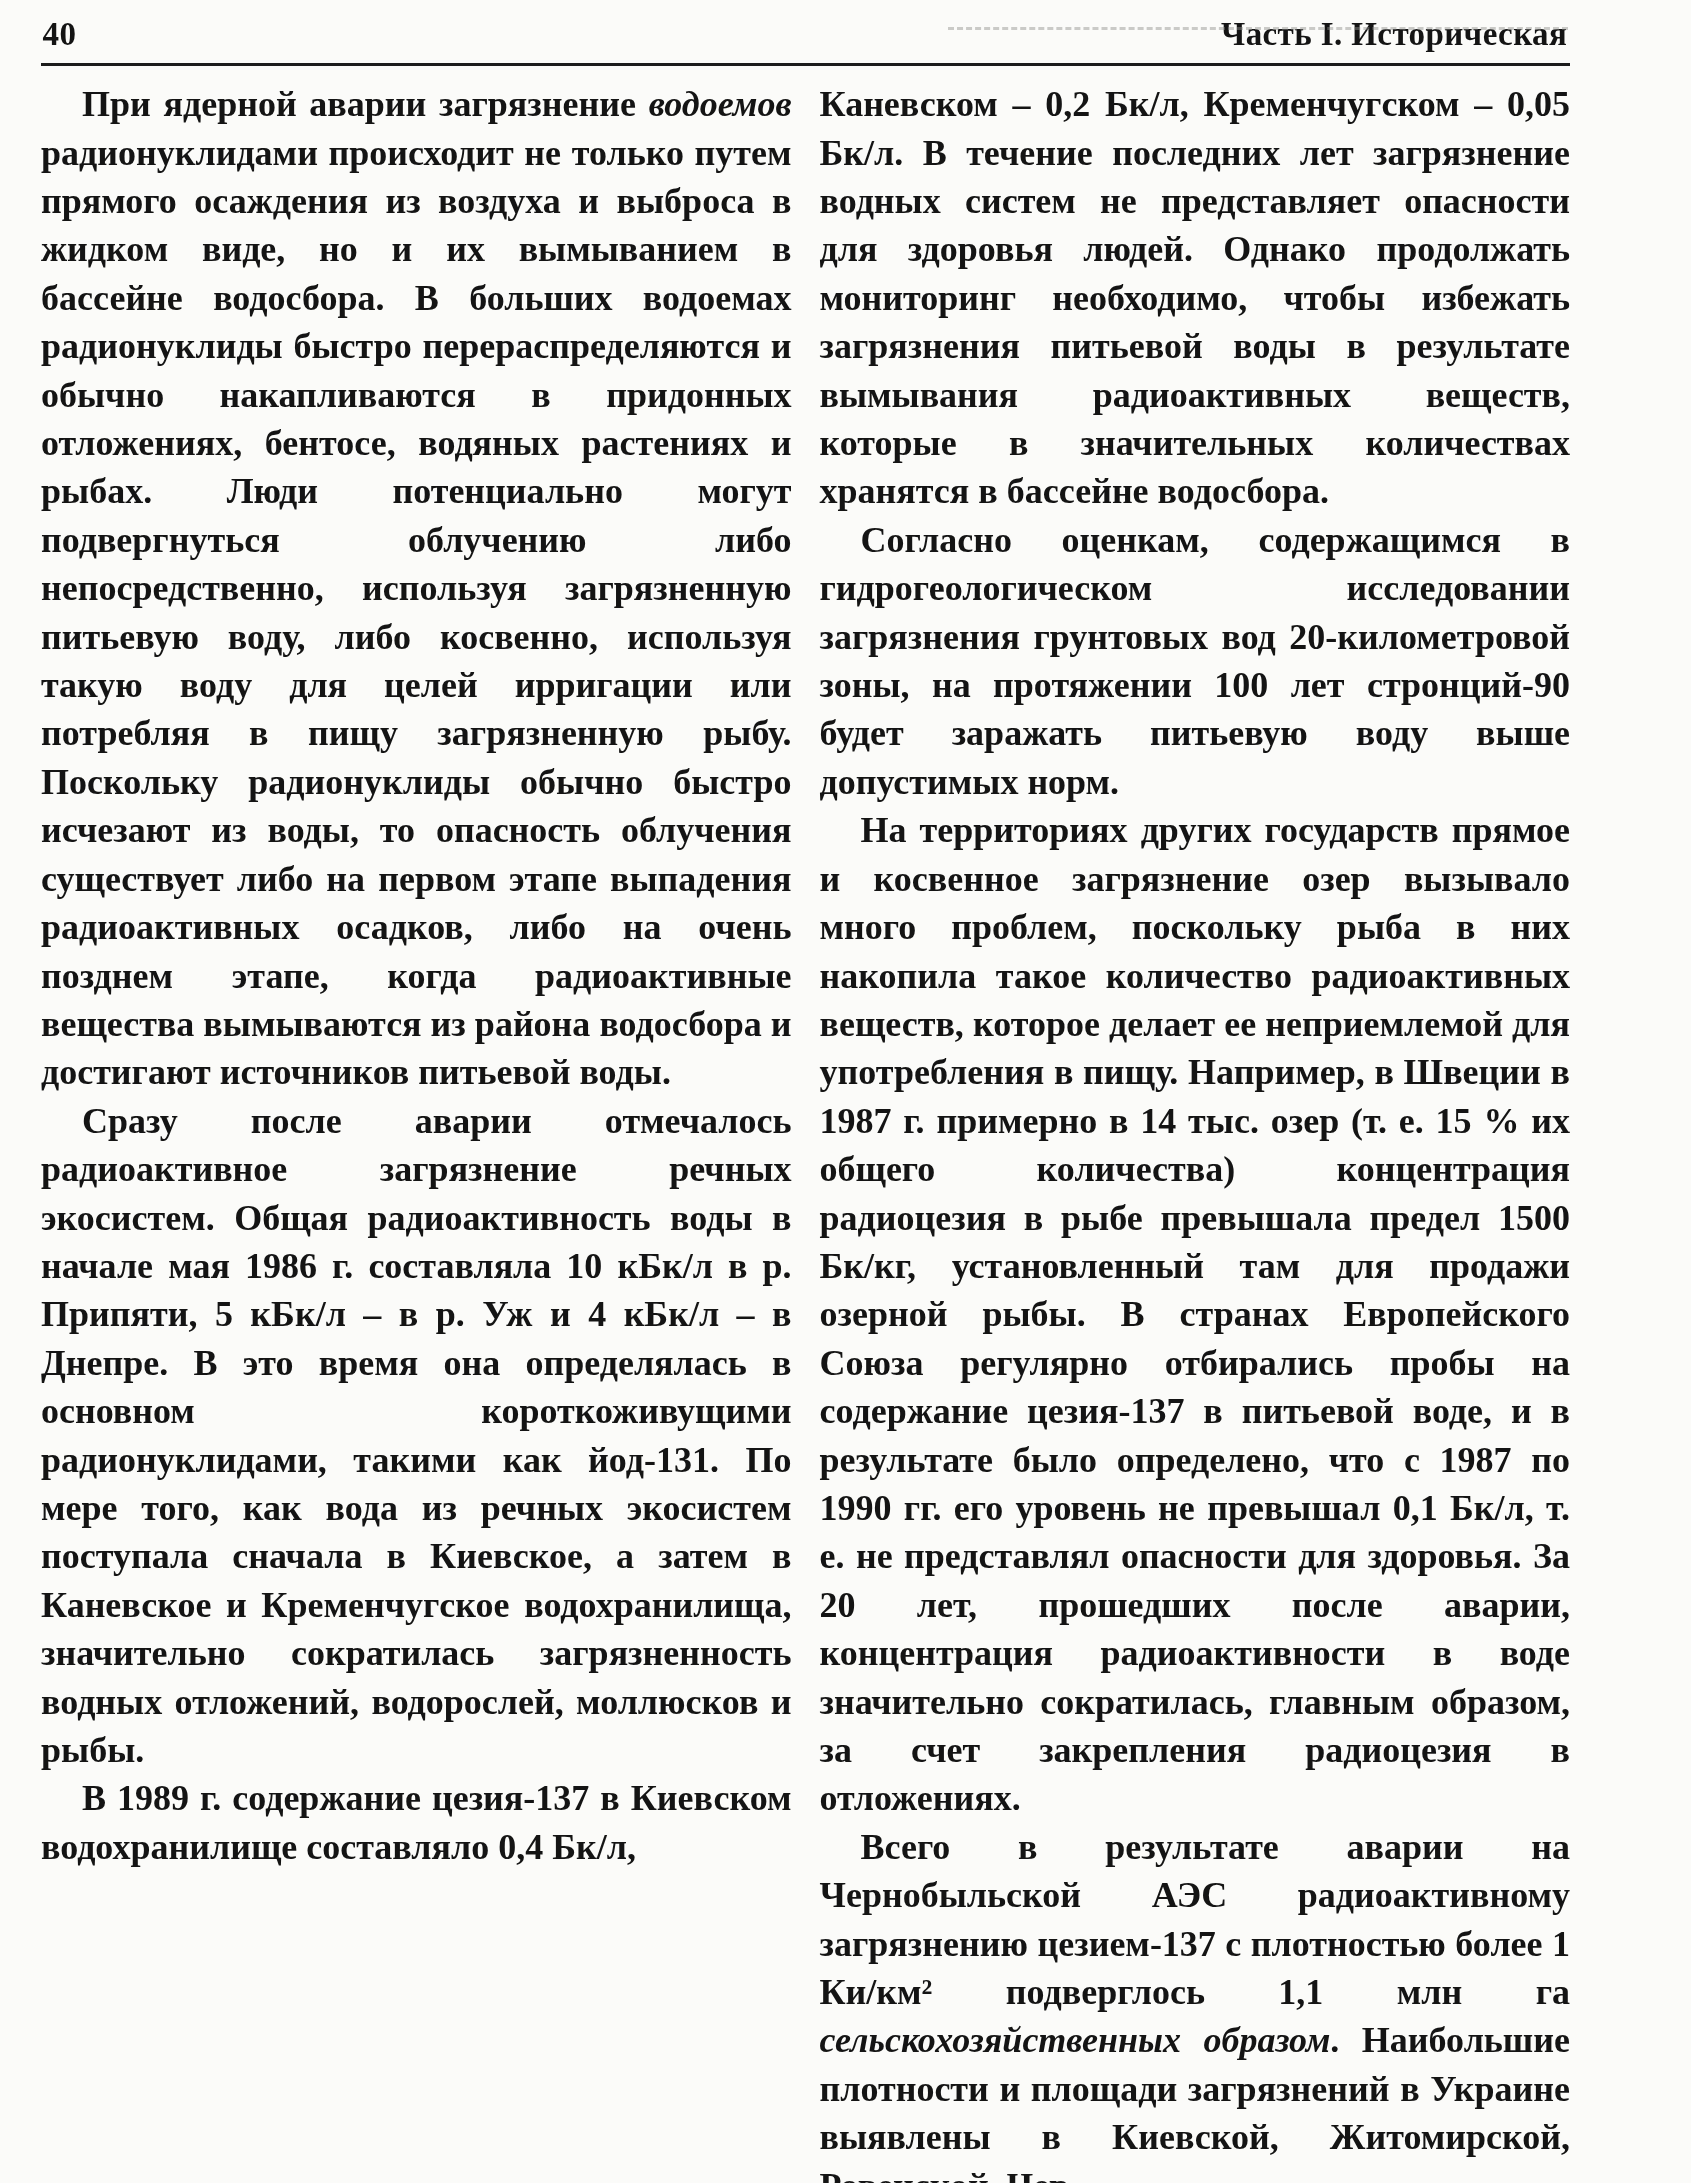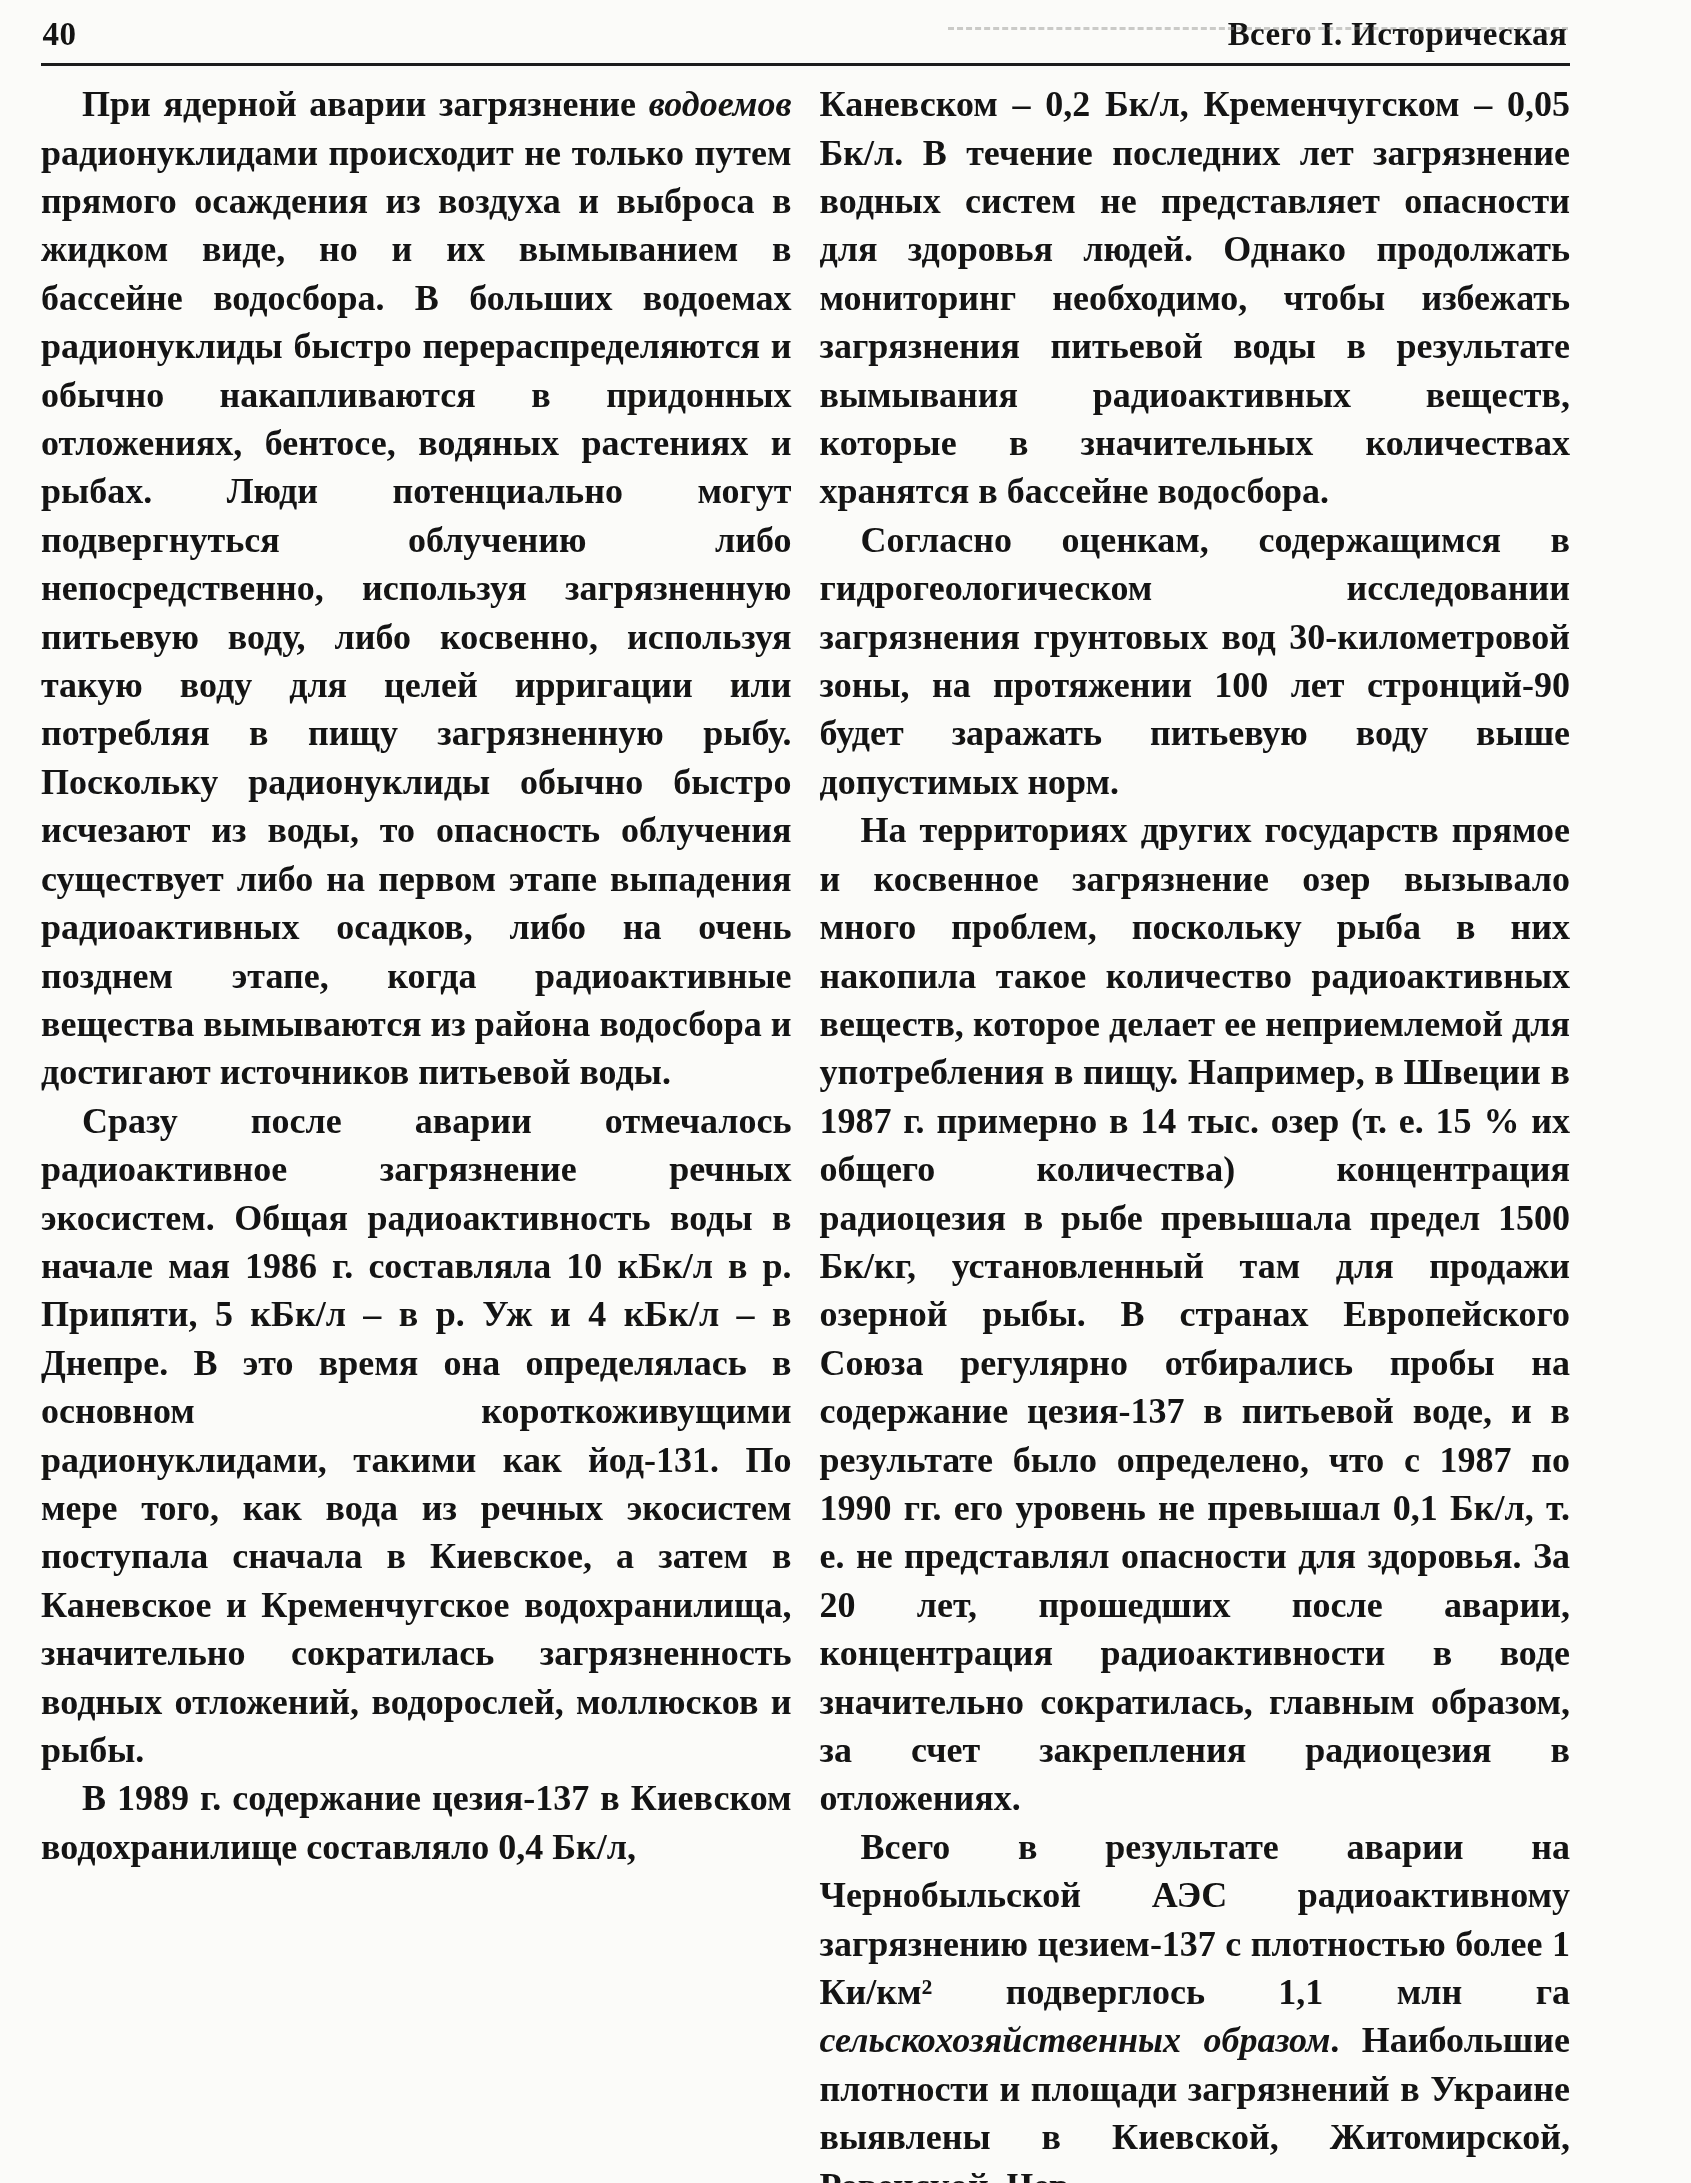--- a/index.html
+++ b/index.html
@@ -63,33 +63,33 @@
 </style>
 </head>
 <body>
 
 <div class="page">
 
   <div class="scan-artifact"></div>
 
   <header class="header">
     <span class="page-number">40</span>
-    <span class="section-title">Всего I. Историческая</span>
+    <span class="section-title">Часть I. Историческая</span>
   </header>
 
   <hr class="header-rule">
 
   <main class="columns">
     <div class="col" id="col-left">
         <p class="para indent"><span class="">При ядерной аварии загрязнение </span><span class="it">водоемов</span><span class=""> радионуклидами происходит не только путем прямого осаждения из воздуха и выброса в жидком виде, но и их вымыванием в бассейне водосбора. В больших водоемах радионуклиды быстро перераспределяются и обычно накапливаются в придонных отложениях, бентосе, водяных растениях и рыбах. Люди потенциально могут подвергнуться облучению либо непосредственно, используя загрязненную питьевую воду, либо косвенно, используя такую воду для целей ирригации или потребляя в пищу загрязненную рыбу. Поскольку радионуклиды обычно быстро исчезают из воды, то опасность облучения существует либо на первом этапе выпадения радиоактивных осадков, либо на очень позднем этапе, когда радиоактивные вещества вымываются из района водосбора и достигают источников питьевой воды.</span></p>
         <p class="para indent"><span class="">Сразу после аварии отмечалось радиоактивное загрязнение речных экосистем. Общая радиоактивность воды в начале мая 1986 г. составляла 10 кБк/л в р. Припяти, 5 кБк/л – в р. Уж и 4 кБк/л – в Днепре. В это время она определялась в основном короткоживущими радионуклидами, такими как йод-131. По мере того, как вода из речных экосистем поступала сначала в Киевское, а затем в Каневское и Кременчугское водохранилища, значительно сократилась загрязненность водных отложений, водорослей, моллюсков и рыбы.</span></p>
         <p class="para indent"><span class="">В 1989 г. содержание цезия-137 в Киевском водохранилище составляло 0,4 Бк/л,</span></p>
       </div>
     <div class="col" id="col-right">
         <p class="para"><span class="">Каневском – 0,2 Бк/л, Кременчугском – 0,05 Бк/л. В течение последних лет загрязнение водных систем не представляет опасности для здоровья людей. Однако продолжать мониторинг необходимо, чтобы избежать загрязнения питьевой воды в результате вымывания радиоактивных веществ, которые в значительных количествах хранятся в бассейне водосбора.</span></p>
-        <p class="para indent"><span class="">Согласно оценкам, содержащимся в гидрогеологическом исследовании загрязнения грунтовых вод 30-километровой зоны, на протяжении 100 лет стронций-90 будет заражать питьевую воду выше допустимых норм.</span></p>
+        <p class="para indent"><span class="">Согласно оценкам, содержащимся в гидрогеологическом исследовании загрязнения грунтовых вод 20-километровой зоны, на протяжении 100 лет стронций-90 будет заражать питьевую воду выше допустимых норм.</span></p>
         <p class="para indent"><span class="">На территориях других государств прямое и косвенное загрязнение озер вызывало много проблем, поскольку рыба в них накопила такое количество радиоактивных веществ, которое делает ее неприемлемой для употребления в пищу. Например, в Швеции в 1987 г. примерно в 14 тыс. озер (т. е. 15 % их общего количества) концентрация радиоцезия в рыбе превышала предел 1500 Бк/кг, установленный там для продажи озерной рыбы. В странах Европейского Союза регулярно отбирались пробы на содержание цезия-137 в питьевой воде, и в результате было определено, что с 1987 по 1990 гг. его уровень не превышал 0,1 Бк/л, т. е. не представлял опасности для здоровья. За 20 лет, прошедших после аварии, концентрация радиоактивности в воде значительно сократилась, главным образом, за счет закрепления радиоцезия в отложениях.</span></p>
         <p class="para indent"><span class="">Всего в результате аварии на Чернобыльской АЭС радиоактивному загрязнению цезием-137 с плотностью более 1 Ки/км² подверглось 1,1 млн га </span><span class="it">сельскохозяйственных образом</span><span class="">. Наибольшие плотности и площади загрязнений в Украине выявлены в Киевской, Житомирской, Ровенской, Чер-</span></p>
       </div>
   </main>
 
 </div>
 
 
 </body></html>

